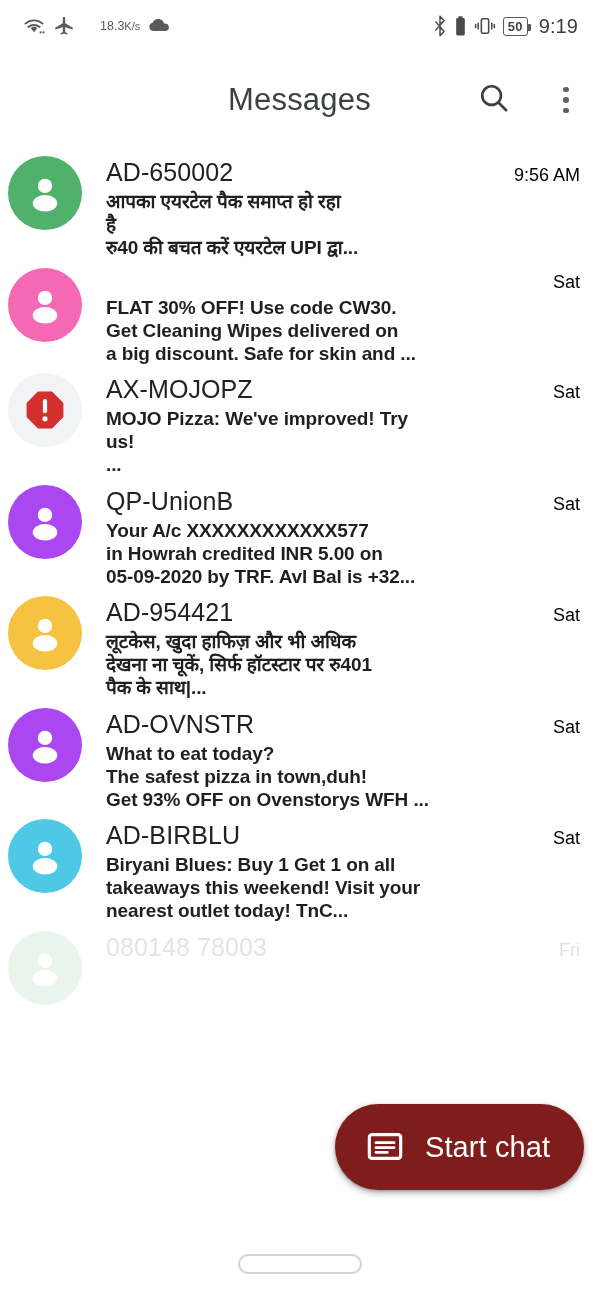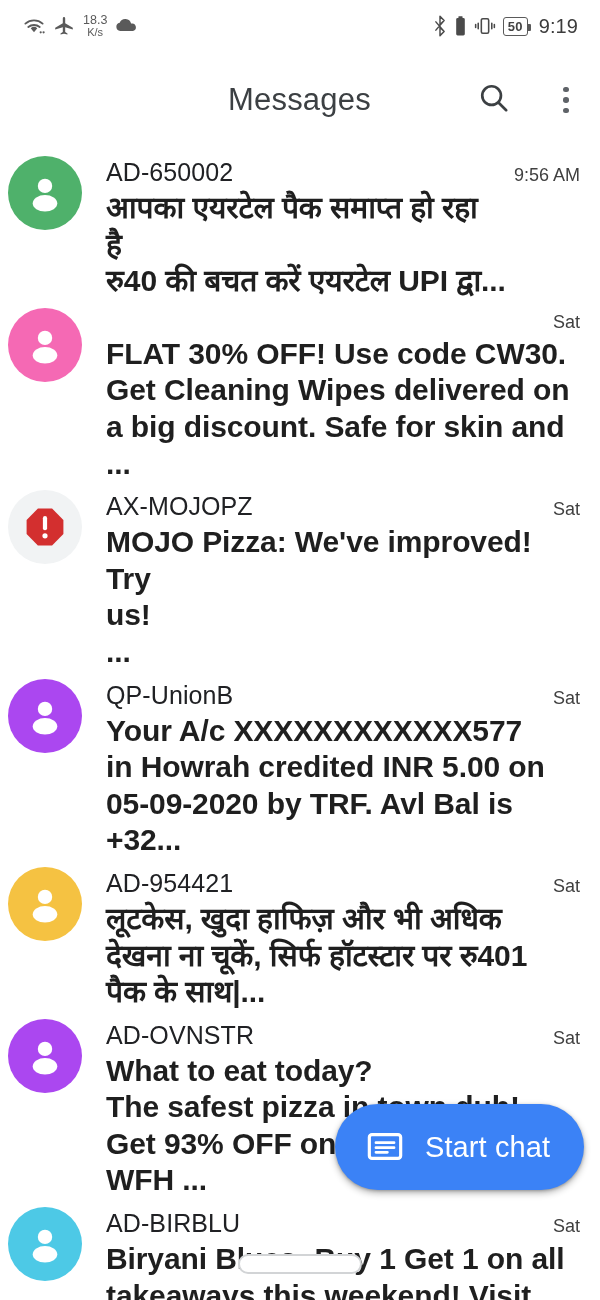--- a/index.html
+++ b/index.html
@@ -14,22 +14,22 @@
   
   .statusbar {
     position: absolute; top: 0; left: 0; width: 600px; height: 52px;
     display: flex; align-items: center; justify-content: space-between;
     padding: 0 22px;
   }
   .sb-left { display: flex; align-items: center; gap: 7px; }
   .sb-right { display: flex; align-items: center; gap: 7px; }
   .sb-icon { color: #5a5a5a; display: flex; align-items: center; }
   .netspeed {
-    display: flex; flex-direction: column; align-items: center;
-    line-height: 1.0; color: #5a5a5a; font-size: 12.5px; margin-left: 1px;
+    display: flex; align-items: center;
+    line-height: 1.0; color: #5a5a5a; font-size: 12.5px; margin-left: 18px;
   }
   .netspeed .unit { font-size: 11px; }
   .sb-battery-box {
     border: 1.6px solid #5a5a5a; border-radius: 3px;
     padding: 0px 4px 0px 4px; height: 19px;
     display: flex; align-items: center; position: relative;
   }
   .sb-battery-box .lvl { font-size: 13px; color: #444; font-weight: 600; letter-spacing: .2px; }
   .sb-battery-box::after {
     content: ""; position: absolute; right: -4px; top: 6px;
@@ -69,25 +69,25 @@
   }
   .avatar svg { width: 46px; height: 46px; display: block; }
   .avatar.spam { background: #f1f3f4; }
   .row-body { flex: 1 1 auto; min-width: 0; padding-left: 24px; padding-top: 10px; }
   .row-top { display: flex; align-items: baseline; }
   .sender {
     font-size: 25px; color: #202124; font-weight: 400;
     white-space: nowrap; letter-spacing: .1px;
   }
   .time {
-    margin-left: auto; font-size: 18px; color: #404040; white-space: nowrap;
+    margin-left: auto; font-size: 18px; color: #000000; white-space: nowrap;
     padding-left: 12px; padding-top: 2px;
   }
   .preview {
-    margin-top: 3px; font-size: 30px; line-height: 1.22; color: #1f1f1f;
+    margin-top: 3px; font-size: 19px; line-height: 1.22; color: #1f1f1f;
     font-weight: bold; letter-spacing: -.1px;
     white-space: pre-line; word-break: break-word;
   }
   .row.faded { opacity: .12; }
 
   
   .fab {
     position: absolute; left: 335px; top: 1104px;
     height: 86px; padding: 0 34px 0 30px;
     background: #1a73e8; border-radius: 43px;
@@ -311,21 +311,21 @@
         <div class="row-body">
           <div class="row-top">
             <div class="sender">080148 78003</div>
             <div class="time">Fri</div>
           </div>
           <div class="preview"></div>
         </div>
       </div>
     </div>
 
-  <div class="fab" style="background: #3b82f6;">
+  <div class="fab" style="background: #7f1d1d;">
     <span>
       <svg viewBox="0 0 24 24">
         <rect x="2.6" y="4.6" width="18.8" height="14.2" rx="1.6" stroke="#ffffff" stroke-width="1.9" fill="none"></rect>
         <path d="M6.6 9.4 L17.4 9.4 M6.6 12.4 L17.4 12.4 M6.6 15.2 L13.4 15.2" stroke="#ffffff" stroke-width="1.7" stroke-linecap="round"></path>
       </svg>
     </span>
     <span class="fab-label">Start chat</span>
   </div>
 
   <div class="home-ind"></div>

